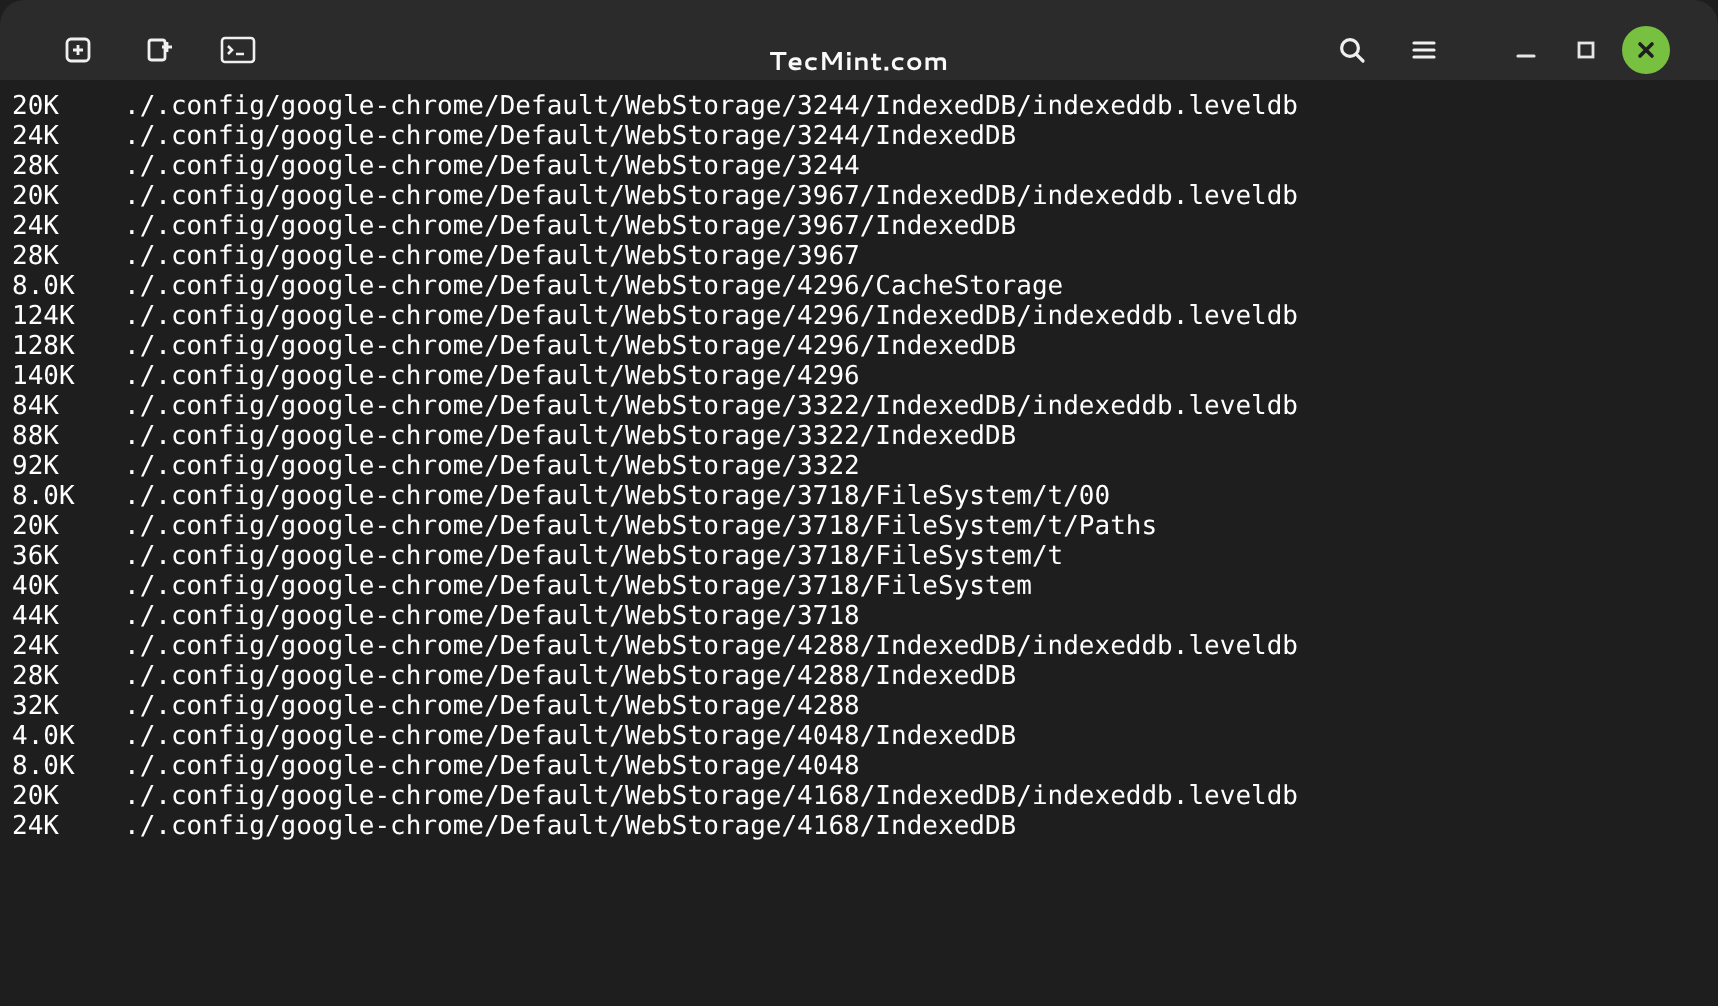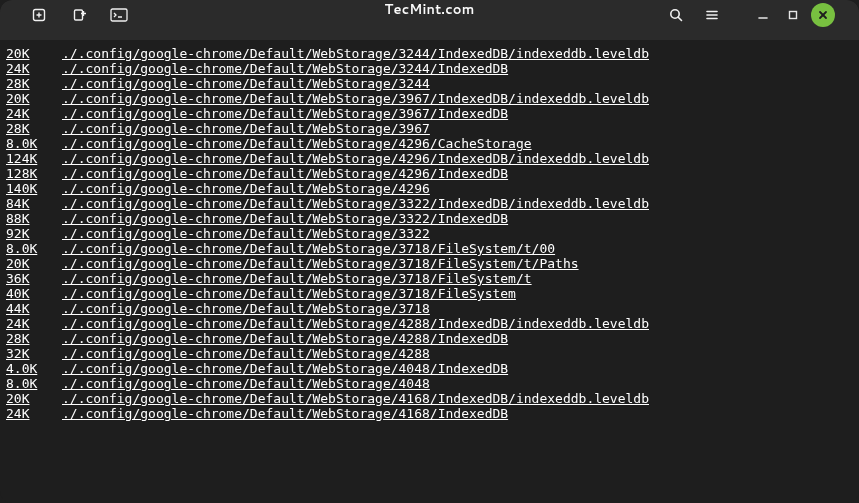--- a/index.html
+++ b/index.html
@@ -10,21 +10,21 @@
     font-size: 13px;
     color: #ffffff;
     display: flex;
     flex-direction: column;
     border-radius: 12px;
   }
   .titlebar {
     height: 40px;
     background: #2b2b2b;
     display: flex;
-    align-items: flex-start;
+    align-items: flex-end;
     padding: 0 24px;
     border-top-left-radius: 12px;
     border-top-right-radius: 12px;
     color: #e6e6e6;
     font-family: Cantarell, "Noto Sans", sans-serif;
     font-size: 13px;
     flex-shrink: 0;
   }
   .tb-left { display: flex; align-items: center; gap: 10px; }
   .tb-btn {
@@ -52,21 +52,20 @@
     cursor: pointer;
   }
   .win-close { background: #78c040; }
   .term {
     flex: 1;
     padding: 6px 16px 0 6px;
     background: #1e1e1e;
     overflow: hidden;
     line-height: 15px;
     white-space: pre;
-    text-decoration: underline;
   }
   .row { display: flex; }
   .size { width: 56px; text-align: left; }
 </style>
 </head>
 <body>
 
 <div class="titlebar">
   <div class="tb-left">
     <div class="tb-btn">

